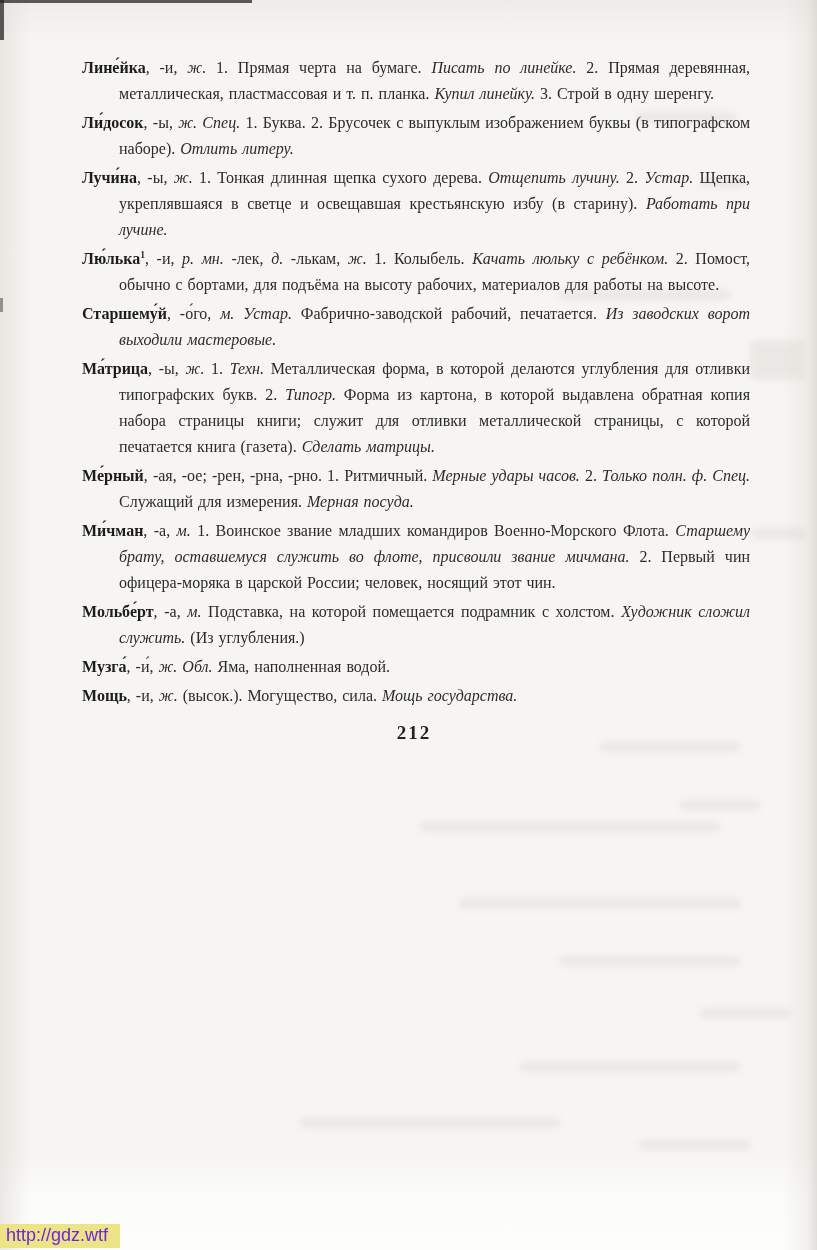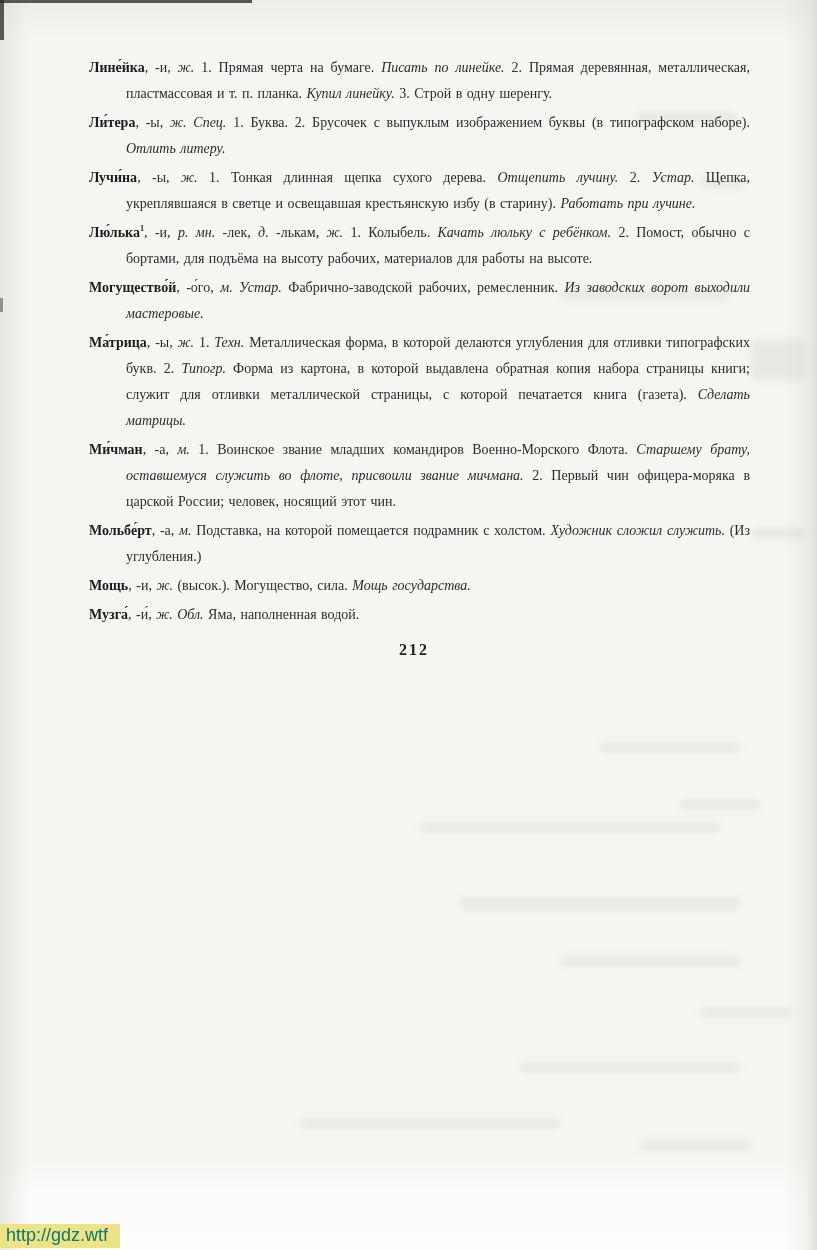--- a/index.html
+++ b/index.html
@@ -15,34 +15,34 @@
       linear-gradient(270deg, rgba(216,213,207,.75) 0, rgba(222,219,213,.35) 10px, rgba(246,245,242,0) 34px),
       linear-gradient(180deg, rgba(236,234,230,.8) 0, rgba(246,245,242,0) 40px),
       linear-gradient(0deg, #fdfdfc 0, rgba(253,253,252,.85) 55px, rgba(253,253,252,0) 95px),
       #f6f5f2;
   }
   .edge-top{position:absolute;left:0;top:0;width:252px;height:3px;background:#262626;opacity:.75;}
   .edge-left{position:absolute;left:0;top:0;width:4px;height:40px;background:#262626;opacity:.75;}
   .edge-nick{position:absolute;left:0;top:298px;width:3px;height:14px;background:#4a4a4a;opacity:.55;}
   .column{position:absolute;left:78px;top:55px;width:672px;}
   .entry{
-    margin:0 0 3px 11px;
+    margin:0 0 3px 4px;
     padding-left:37px;text-indent:-37px;
     text-align:justify;
-    font-size:14px;line-height:26px;
+    font-size:16px;line-height:26px;
     color:#2b2b2b;
     word-spacing:1px;
   }
   .seg-b{font-weight:700;color:#1c1c1c;}
   .seg-i{font-style:italic;}
   .seg-n{}
   .seg-sup{font-weight:700;font-size:0.6em;vertical-align:super;line-height:0;}
   .page-number{
     margin-top:13px;text-align:center;
-    font-weight:700;font-size:16px;letter-spacing:2px;color:#222;
+    font-weight:700;font-size:19px;letter-spacing:2px;color:#222;
   }
   .watermark{
     position:absolute;left:0;bottom:2px;
     font-family:"Liberation Sans","DejaVu Sans",sans-serif;
     font-size:18px;line-height:21px;color:#1e1e1e;
     padding:1px 12px 2px 6px;
     background:#ede387;
   }
   .bleed{position:absolute;background:#d9d6d0;opacity:.4;filter:blur(3px);border-radius:2px;}
 </style>
@@ -67,27 +67,28 @@
       <div class="bleed" style="left: 560px; top: 956px; width: 180px; height: 10px;"></div>
       <div class="bleed" style="left: 700px; top: 1008px; width: 90px; height: 10px;"></div>
       <div class="bleed" style="left: 520px; top: 1062px; width: 220px; height: 10px;"></div>
       <div class="bleed" style="left: 300px; top: 1118px; width: 260px; height: 10px;"></div>
       <div class="bleed" style="left: 640px; top: 1140px; width: 110px; height: 10px;"></div>
     </div>
 
   <div class="column">
     <div id="entries">
         <p class="entry"><span class="seg-b">Лине́йка</span><span class="seg-n">, -и, </span><span class="seg-i">ж.</span><span class="seg-n"> 1. Прямая черта на бумаге. </span><span class="seg-i">Писать по линейке.</span><span class="seg-n"> 2. Прямая деревянная, металлическая, пластмассовая и т. п. планка. </span><span class="seg-i">Купил линейку.</span><span class="seg-n"> 3. Строй в одну шеренгу.</span></p>
-        <p class="entry"><span class="seg-b">Ли́тера</span><span class="seg-n">, -ы, </span><span class="seg-i">ж. Спец.</span><span class="seg-n"> 1. Буква. 2. Брусочек с выпуклым изображением буквы (в типографском наборе). </span><span class="seg-i">Отлить литеру.</span></p>
+        <p class="entry"><span class="seg-b">Ли́досок</span><span class="seg-n">, -ы, </span><span class="seg-i">ж. Спец.</span><span class="seg-n"> 1. Буква. 2. Брусочек с выпуклым изображением буквы (в типографском наборе). </span><span class="seg-i">Отлить литеру.</span></p>
         <p class="entry"><span class="seg-b">Лучи́на</span><span class="seg-n">, -ы, </span><span class="seg-i">ж.</span><span class="seg-n"> 1. Тонкая длинная щепка сухого дерева. </span><span class="seg-i">Отщепить лучину.</span><span class="seg-n"> 2. </span><span class="seg-i">Устар.</span><span class="seg-n"> Щепка, укреплявшаяся в светце и освещавшая крестьянскую избу (в старину). </span><span class="seg-i">Работать при лучине.</span></p>
         <p class="entry"><span class="seg-b">Лю́лька</span><span class="seg-sup">1</span><span class="seg-n">, -и, </span><span class="seg-i">р. мн.</span><span class="seg-n"> -лек, </span><span class="seg-i">д.</span><span class="seg-n"> -лькам, </span><span class="seg-i">ж.</span><span class="seg-n"> 1. Колыбель. </span><span class="seg-i">Качать люльку с ребёнком.</span><span class="seg-n"> 2. Помост, обычно с бортами, для подъёма на высоту рабочих, материалов для работы на высоте.</span></p>
-        <p class="entry"><span class="seg-b">Могущество́й</span><span class="seg-n">, -о́го, </span><span class="seg-i">м. Устар.</span><span class="seg-n"> Фабрично-заводской рабочих, ремесленник. </span><span class="seg-i">Из заводских ворот выходили мастеровые.</span></p>
+        <p class="entry"><span class="seg-b">Старшему́й</span><span class="seg-n">, -о́го, </span><span class="seg-i">м. Устар.</span><span class="seg-n"> Фабрично-заводской рабочий, печатается. </span><span class="seg-i">Из заводских ворот выходили мастеровые.</span></p>
         <p class="entry"><span class="seg-b">Ма́трица</span><span class="seg-n">, -ы, </span><span class="seg-i">ж.</span><span class="seg-n"> 1. </span><span class="seg-i">Техн.</span><span class="seg-n"> Металлическая форма, в которой делаются углубления для отливки типографских букв. 2. </span><span class="seg-i">Типогр.</span><span class="seg-n"> Форма из картона, в которой выдавлена обратная копия набора страницы книги; служит для отливки металлической страницы, с которой печатается книга (газета). </span><span class="seg-i">Сделать матрицы.</span></p>
+        <p class="entry"><span class="seg-b">Ме́рный</span><span class="seg-n">, -ая, -ое; -рен, -рна, -рно. 1. Ритмичный. </span><span class="seg-i">Мерные удары часов.</span><span class="seg-n"> 2. </span><span class="seg-i">Только полн. ф. Спец.</span><span class="seg-n"> Служащий для измерения. </span><span class="seg-i">Мерная посуда.</span></p>
         <p class="entry"><span class="seg-b">Ми́чман</span><span class="seg-n">, -а, </span><span class="seg-i">м.</span><span class="seg-n"> 1. Воинское звание младших командиров Военно-Морского Флота. </span><span class="seg-i">Старшему брату, оставшемуся служить во флоте, присвоили звание мичмана.</span><span class="seg-n"> 2. Первый чин офицера-моряка в царской России; человек, носящий этот чин.</span></p>
         <p class="entry"><span class="seg-b">Мольбе́рт</span><span class="seg-n">, -а, </span><span class="seg-i">м.</span><span class="seg-n"> Подставка, на которой помещается подрамник с холстом. </span><span class="seg-i">Художник сложил служить.</span><span class="seg-n"> (Из углубления.)</span></p>
+        <p class="entry"><span class="seg-b">Музга́</span><span class="seg-n">, -и́, </span><span class="seg-i">ж. Обл.</span><span class="seg-n"> Яма, наполненная водой.</span></p>
         <p class="entry"><span class="seg-b">Мощь</span><span class="seg-n">, -и, </span><span class="seg-i">ж.</span><span class="seg-n"> (высок.). Могущество, сила. </span><span class="seg-i">Мощь государства.</span></p>
-        <p class="entry"><span class="seg-b">Музга́</span><span class="seg-n">, -и́, </span><span class="seg-i">ж. Обл.</span><span class="seg-n"> Яма, наполненная водой.</span></p>
       </div>
     <div class="page-number">212</div>
   </div>
 
-  <div class="watermark" style="background: rgb(237, 227, 135); color: #0f766e;">http://gdz.wtf</div>
+  <div class="watermark" style="background: rgb(237, 227, 135); color: #6d28d9;">http://gdz.wtf</div>
 </div>
 
 </body></html>

